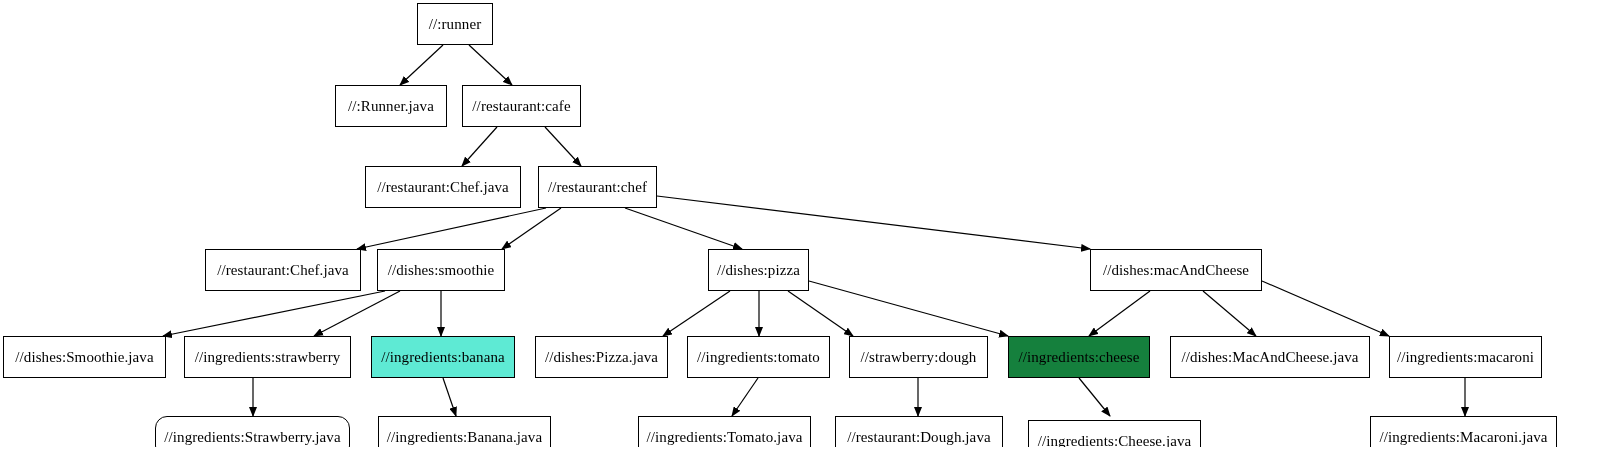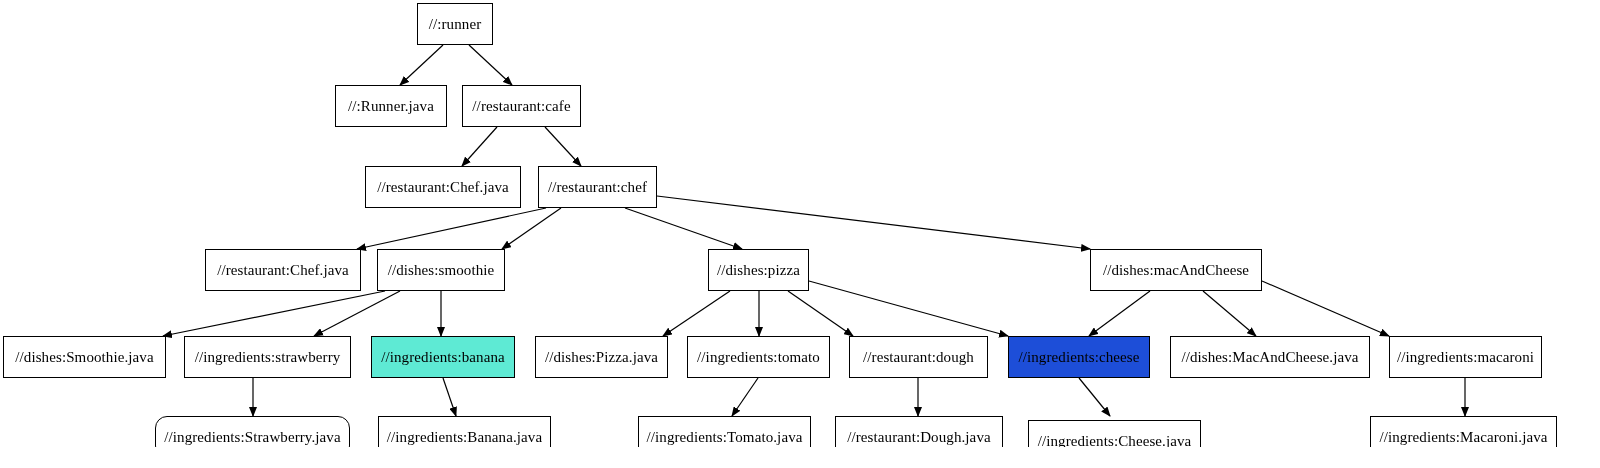--- a/index.html
+++ b/index.html
@@ -114,23 +114,23 @@
       <div class="graph-node" style="left: 371px; top: 336px; width: 144px; height: 42px; background: #5eead4; border-color: rgb(0, 0, 0);">
         <span>//ingredients:banana</span>
       </div>
       <div class="graph-node" style="left: 535px; top: 336px; width: 133px; height: 42px; background: rgb(255, 255, 255); border-color: rgb(0, 0, 0);">
         <span>//dishes:Pizza.java</span>
       </div>
       <div class="graph-node" style="left: 687px; top: 336px; width: 143px; height: 42px; background: rgb(255, 255, 255); border-color: rgb(0, 0, 0);">
         <span>//ingredients:tomato</span>
       </div>
       <div class="graph-node" style="left: 849px; top: 336px; width: 139px; height: 42px; background: rgb(255, 255, 255); border-color: rgb(0, 0, 0);">
-        <span>//restaurant:dough</span>
+        <span>//strawberry:dough</span>
       </div>
-      <div class="graph-node" style="left: 1008px; top: 336px; width: 142px; height: 42px; background: #1d4ed8; border-color: rgb(0, 0, 0);">
+      <div class="graph-node" style="left: 1008px; top: 336px; width: 142px; height: 42px; background: #15803d; border-color: rgb(0, 0, 0);">
         <span>//ingredients:cheese</span>
       </div>
       <div class="graph-node" style="left: 1170px; top: 336px; width: 200px; height: 42px; background: rgb(255, 255, 255); border-color: rgb(0, 0, 0);">
         <span>//dishes:MacAndCheese.java</span>
       </div>
       <div class="graph-node" style="left: 1389px; top: 336px; width: 153px; height: 42px; background: rgb(255, 255, 255); border-color: rgb(0, 0, 0);">
         <span>//ingredients:macaroni</span>
       </div>
       <div class="graph-node" style="left: 155px; top: 416px; width: 195px; height: 42px; background: rgb(255, 255, 255); border-color: rgb(0, 0, 0); border-radius: 12px;">
         <span>//ingredients:Strawberry.java</span>

